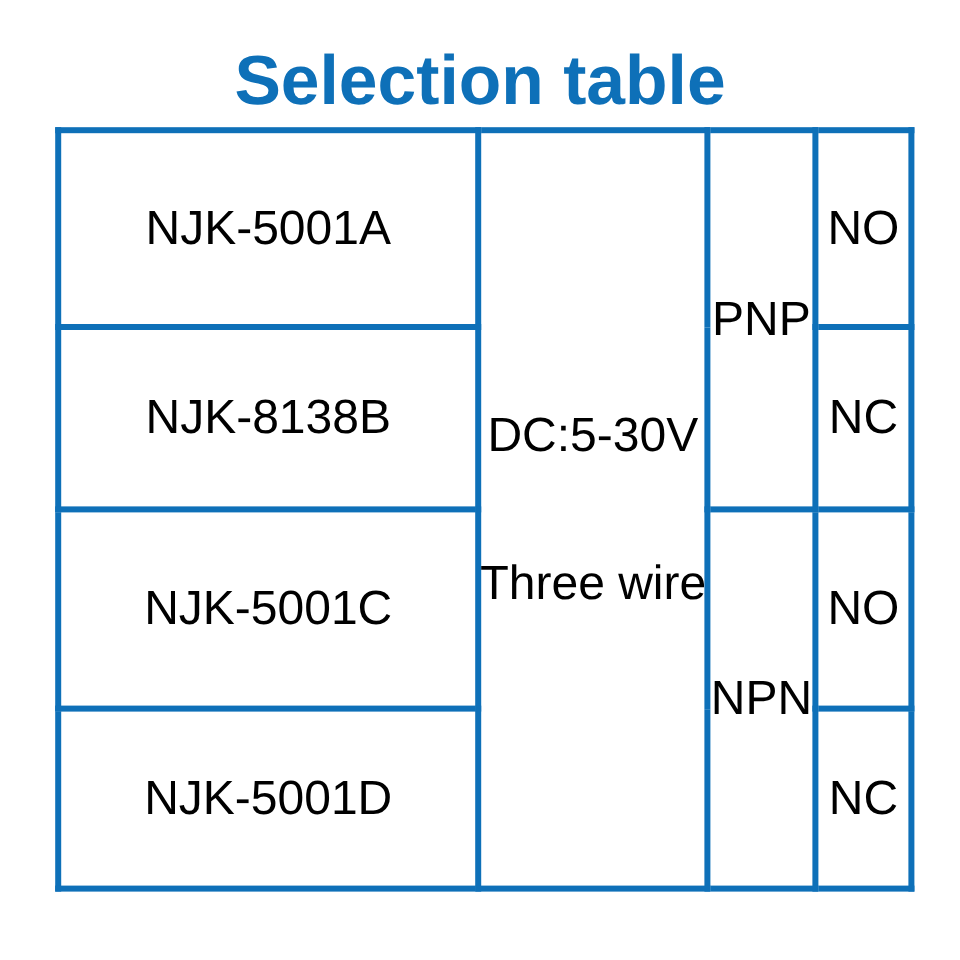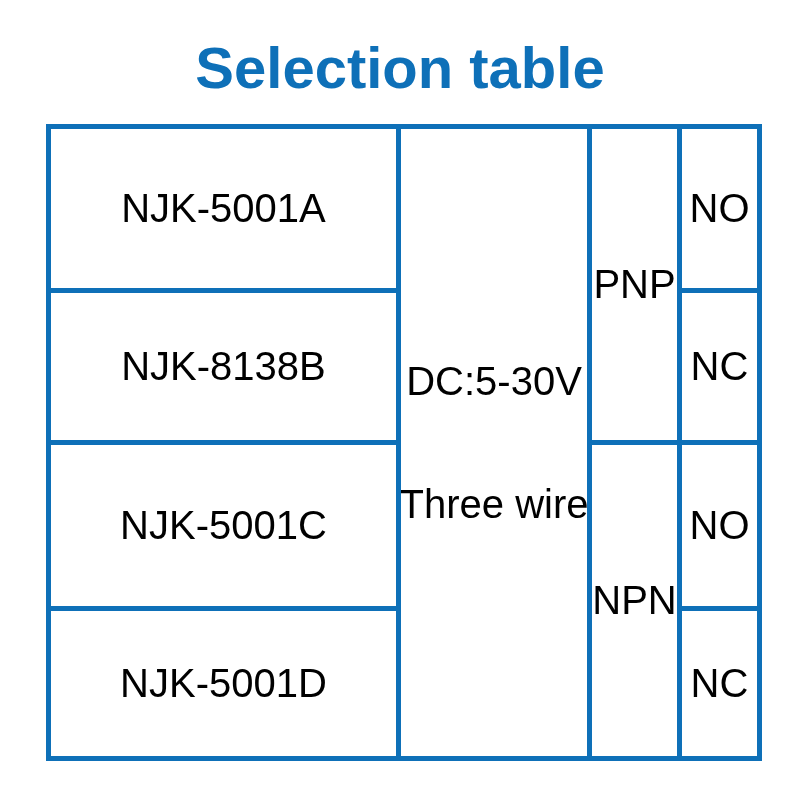--- a/index.html
+++ b/index.html
@@ -21,21 +21,21 @@
     top: 34px; left: 0; width: 100%;
     text-align: center;
     font-size: 58px;
     font-weight: bold;
     color: var(--accent);
     letter-spacing: 0px;
   }
 
   table.selection-table {
     position: absolute;
-    left: 46px; top: 124px;
+    left: 46px; top: 106px;
     width: 711px; height: 632px;
     border-collapse: collapse;
     table-layout: fixed;
   }
   table.selection-table td {
     border: 5px solid var(--accent);
     color: var(--text);
     font-size: 40px;
     text-align: center;
     vertical-align: middle;

